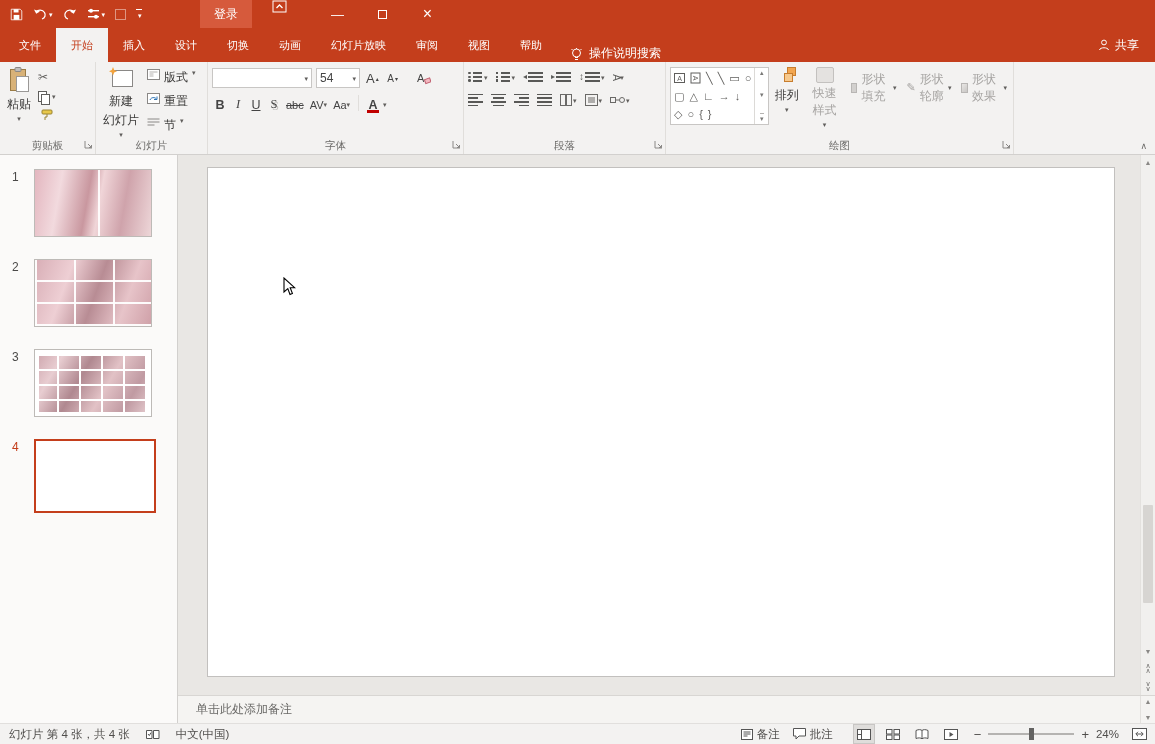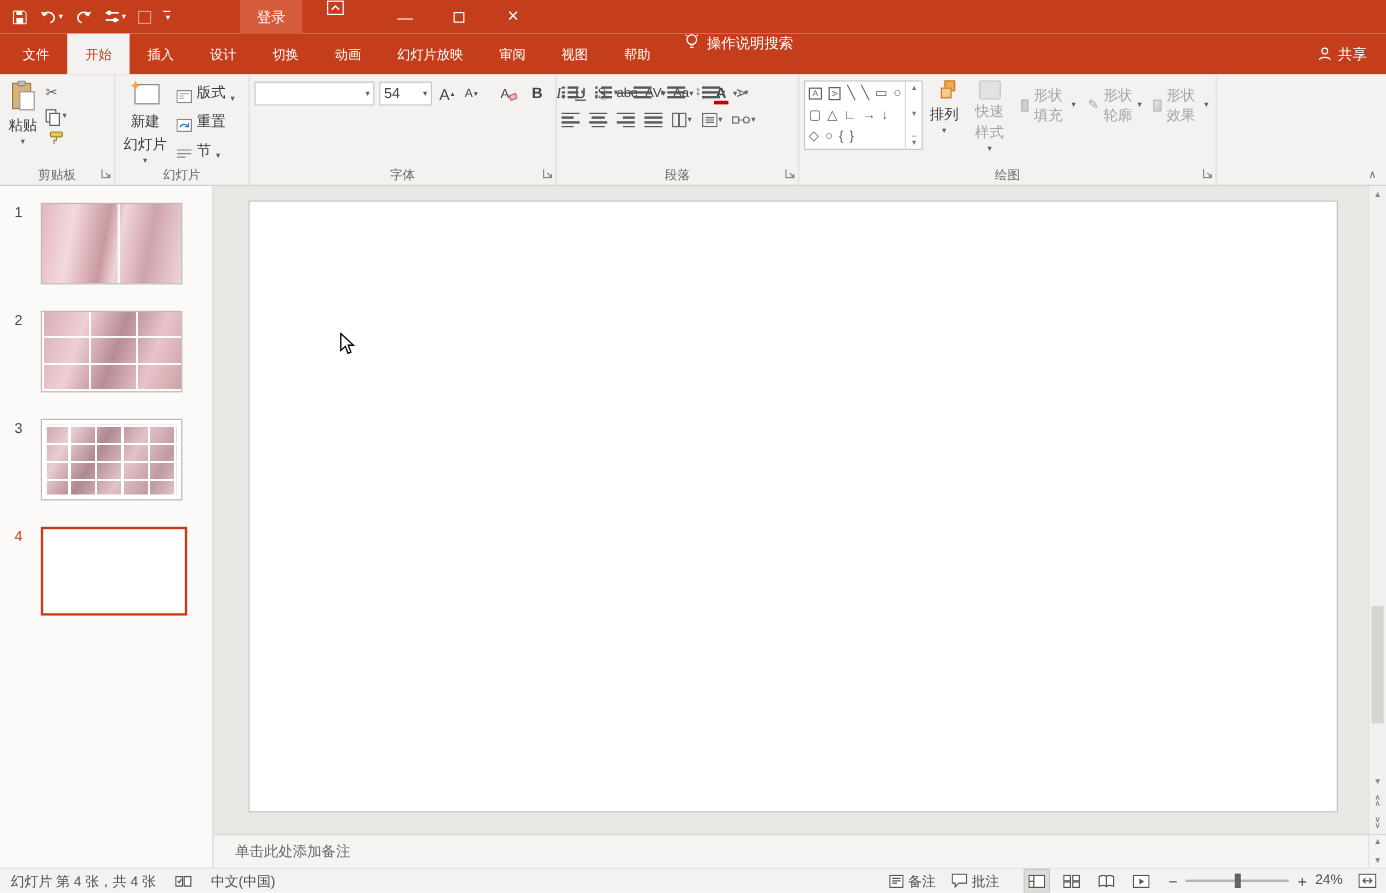--- a/index.html
+++ b/index.html
@@ -18,30 +18,30 @@
 .tb-right{display:flex;align-items:flex-start;height:100%}
 .signin{height:100%;display:flex;align-items:center;padding:0 14px;background:var(--signin-bg);margin-right:20px;font-size:12px}
 .ribopt{margin-right:28px}
 .winbtn{width:45px;height:100%;display:flex;align-items:center;justify-content:center;font-size:13px}
 .maxbox{width:9px;height:9px;border:1px solid #fff}
 
 
 .tabsbar{height:34px;background:var(--accent);display:flex;align-items:stretch;color:#fff;flex:0 0 auto;padding-left:4px}
 .tab{display:flex;align-items:center;padding:0 15px;font-size:11px;white-space:nowrap}
 .tab.active{background:var(--ribbon-bg);color:var(--accent)}
-.tellme{display:flex;align-items:flex-start;gap:7px;margin-left:14px;white-space:nowrap}
+.tellme{display:flex;align-items:flex-end;gap:7px;margin-left:14px;white-space:nowrap}
 .share{display:flex;align-items:center;gap:5px;margin-left:auto;margin-right:16px;white-space:nowrap}
 
 
 .ribbon{height:93px;background:var(--ribbon-bg);display:flex;position:relative;border-bottom:1px solid #D2D0CE;flex:0 0 auto}
 .group{position:relative;border-right:1px solid #E0DEDB;padding:3px 4px 16px 4px;display:flex;align-items:flex-start}
 .glabel{position:absolute;bottom:1px;left:0;right:0;text-align:center;font-size:10.5px;color:#6b6a68}
 .launcher{position:absolute;right:2px;bottom:2px}
 .bigbtn{display:flex;flex-direction:column;align-items:center;text-align:center;gap:2px;padding:2px 3px}
-.smbtn{display:flex;align-items:flex-end;gap:4px;padding:1px 3px;white-space:nowrap;font-size:12px}
+.smbtn{display:flex;align-items:flex-start;gap:4px;padding:1px 3px;white-space:nowrap;font-size:12px}
 .gcaret{font-size:7px;color:#605e5c;line-height:1}
 .dis{color:#A6A4A2}
 .vseam{width:1px;background:#E0DEDB;align-self:stretch;margin:2px 3px 16px}
 
 
 .combo{height:20px;background:#fff;border:1px solid #C8C6C4;display:flex;align-items:center;justify-content:space-between;padding:0 3px;color:#444}
 .fbtn{min-width:16px;height:19px;display:inline-flex;align-items:center;justify-content:center;padding:0 2px;font-size:12.5px;color:#444}
 .fb{font-weight:bold}.fi{font-style:italic;font-family:"Liberation Serif",serif}.fu{text-decoration:underline}
 .fs{font-family:"Liberation Serif",serif;text-shadow:1.5px 1.5px 0 #c3c1bf}
 .fstrike{text-decoration:line-through;font-size:11px}
@@ -286,21 +286,21 @@
               <path d="M.5 2h12M.5 5h12M.5 8h7" stroke="#8a8886"></path>
             </svg>
           <span>节</span>
             <span class="gcaret">▾</span>
         </span>
       </div>
       <span class="glabel">幻灯片</span>
     </div>
 
     <div class="group" style="width:256px">
-      <div style="display:flex;flex-direction:row;gap:7px;padding-top:3px;width:100%">
+      <div style="display:flex;flex-direction:column;gap:7px;padding-top:3px;width:100%">
         <div style="display:flex;align-items:center;gap:4px">
           <span class="combo" style="width:100px">
             <span></span>
               <span class="gcaret">▾</span>
           </span>
           <span class="combo" style="width:44px">
             <span>54</span>
               <span class="gcaret">▾</span>
           </span>
           <span class="fbtn agrow">

